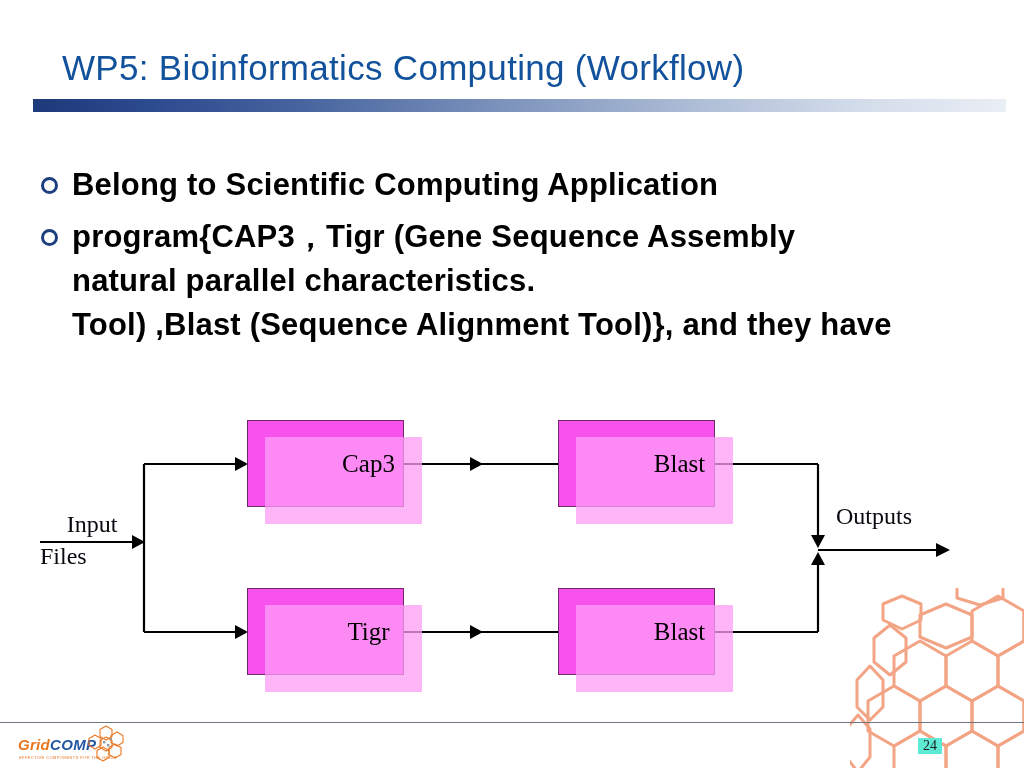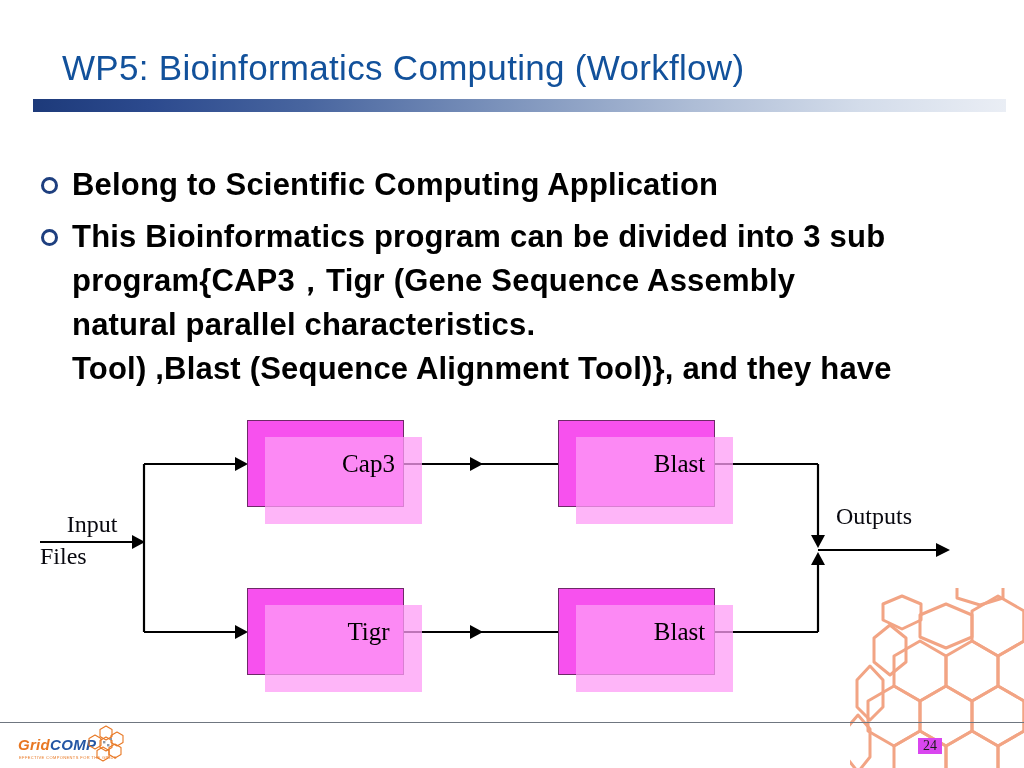--- a/index.html
+++ b/index.html
@@ -61,39 +61,38 @@
   }
   .logo-grid{color:#e87722;text-align:center;}
   .logo-comp{color:#2456a4;}
   .logo-tagline{
     position:absolute;left:19px;top:755px;font-size:4px;color:#e87722;
     letter-spacing:.4px;z-index:6;white-space:nowrap;
   }
   .logo-ball{position:absolute;left:86px;top:723px;z-index:6;}
   .page-number{
     position:absolute;left:918px;top:738px;font-family:"Liberation Serif",serif;
-    font-size:14px;color:#1c1c1c;background:#d946ef;padding:0 5px;z-index:6;
+    font-size:14px;color:#1c1c1c;background:#5eead4;padding:0 5px;z-index:6;
   }
 </style>
 </head>
 <body>
 
 <div class="slide">
 
   <div class="slide-title">WP5: Bioinformatics Computing (Workflow)</div>
   <div class="title-rule"></div>
 
   <div class="bullet-ring ring-1"></div>
   <div class="bullet-block block-1">
     <div class="bullet-line">Belong to Scientific Computing Application</div>
   </div>
 
   <div class="bullet-ring ring-2"></div>
   <div class="bullet-block block-2">
-    <div class="bullet-line">This Bioinformatics program can be divided into 3 sub</div>
     <div class="bullet-line">program{CAP3，Tigr (Gene Sequence Assembly</div>
     <div class="bullet-line">natural parallel characteristics.</div>
     <div class="bullet-line">Tool) ,Blast (Sequence Alignment Tool)}, and they have</div>
   </div>
 
   <svg class="connectors" width="1024" height="768" viewBox="0 0 1024 768">
     <g stroke="#000" stroke-width="2.2" fill="none">
       <path d="M40,542 H133"></path>
       <path d="M144,464 V632"></path>
       <path d="M144,464 H238"></path>

